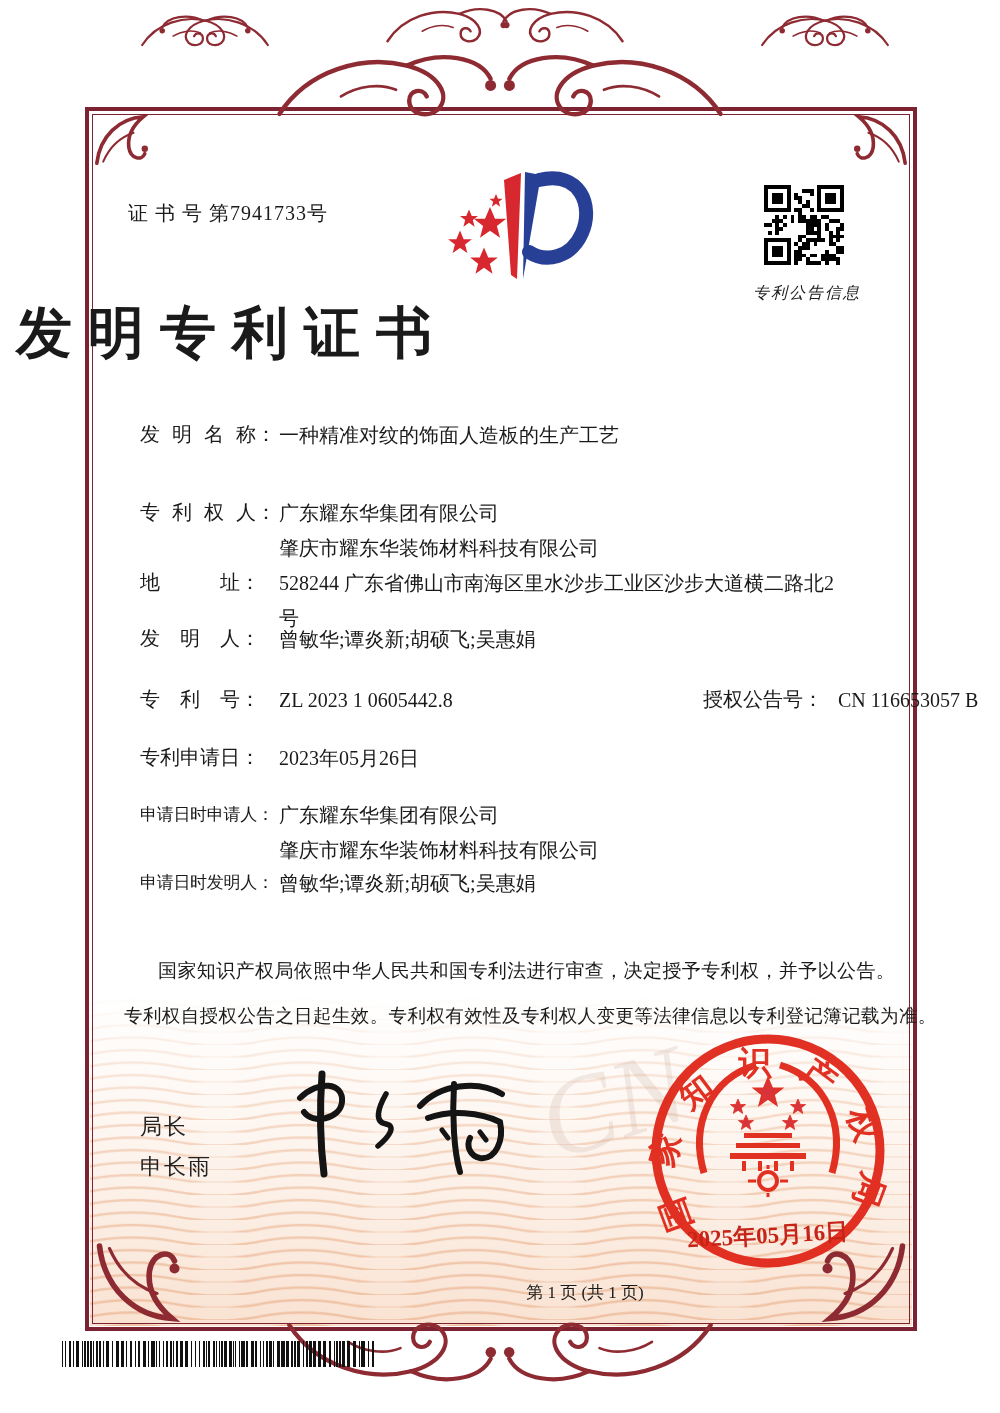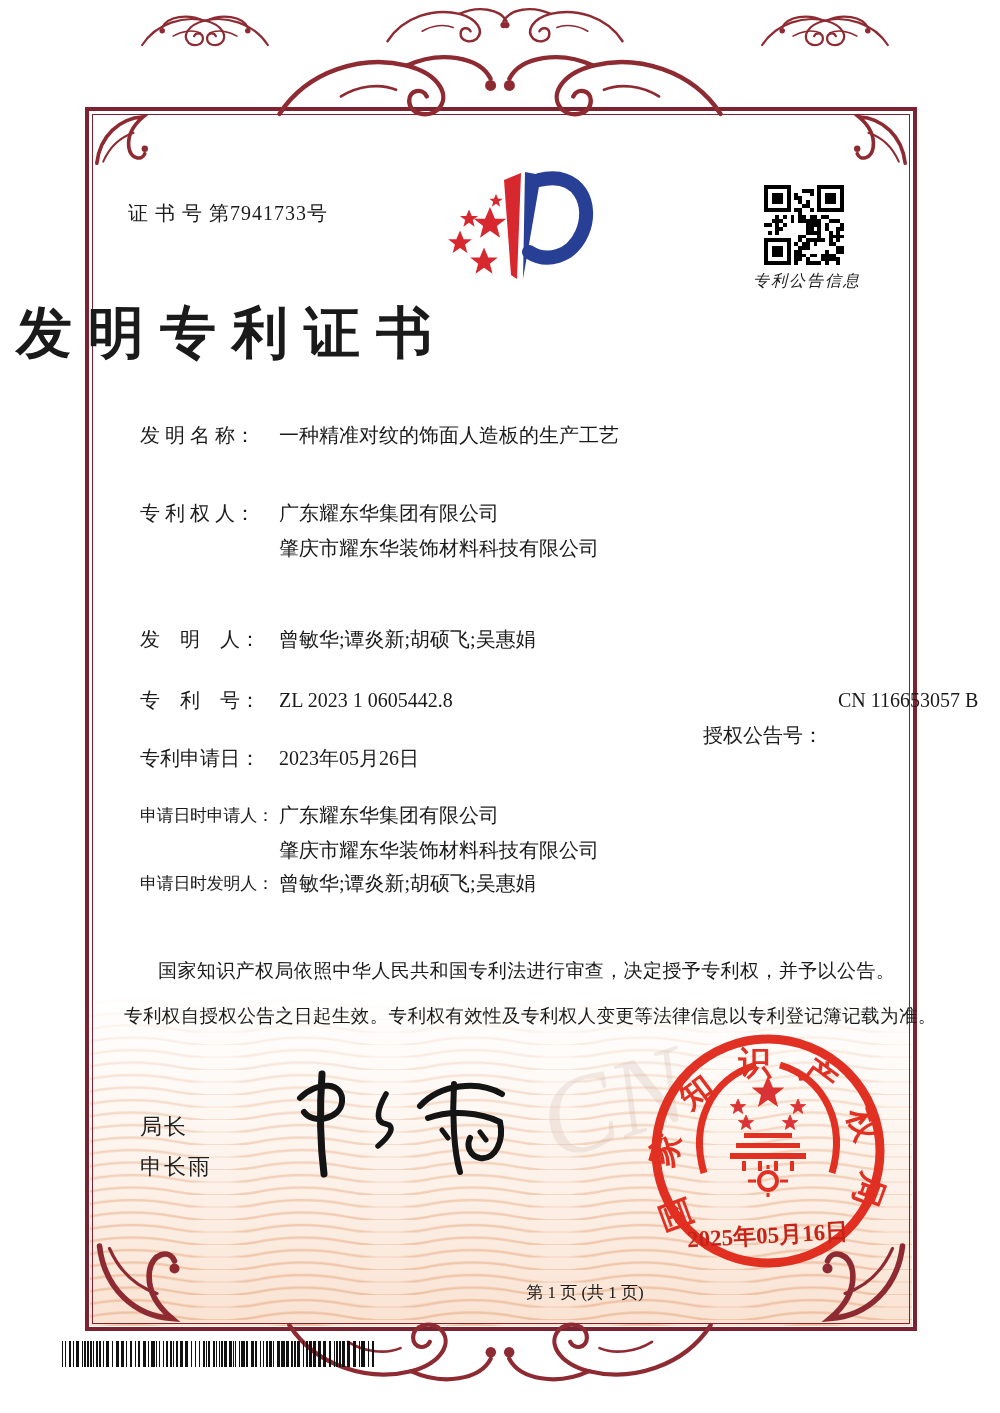--- a/index.html
+++ b/index.html
@@ -7,31 +7,31 @@
         font-family:"Liberation Serif",serif;color:#1a1a1a;}
   
   .frame{position:absolute;left:85px;top:107px;width:832px;height:1224px;
          border:4px solid #7d2230;box-sizing:border-box;}
   .frame::after{content:"";position:absolute;inset:3px;border:1.5px solid #7d2230;}
   
   .deco{position:absolute;left:0;top:0;pointer-events:none;}
   
   .certno{position:absolute;left:128px;top:176px;font-size:20px;letter-spacing:1px;margin-top:24px;}
   .qrwrap{position:absolute;left:764px;top:185px;width:80px;height:80px;}
-  .qrlabel{position:absolute;left:742px;top:271px;width:130px;text-align:center;
+  .qrlabel{position:absolute;left:742px;top:283px;width:130px;text-align:center;
            font-size:16px;letter-spacing:2px;font-style:italic;}
   .title{position:absolute;left:0;top:296px;width:100%;text-align:left;
          font-size:56px;font-weight:700;letter-spacing:16px;text-indent:16px;}
   .row{position:absolute;left:140px;font-size:20px;line-height:35px;}
-  .lbl{display:inline-block;width:132px;white-space:pre;vertical-align:top;}
+  .lbl{display:inline-block;width:132px;white-space:pre;vertical-align:top;font-family:Liberation Mono, monospace;}
   .lbl.small{font-size:17px;letter-spacing:-0.3px;}
   .val{display:inline-block;vertical-align:top;margin-left:7px;}
   .val.wrap{width:566px;}
   .pairR{position:absolute;left:563px;top:0;white-space:nowrap;}
-  .pairR .lbl{width:128px;margin-top:35px;}
+  .pairR .lbl{width:128px;}
   .body-line{position:absolute;font-size:19px;white-space:nowrap;letter-spacing:0.4px;}
   .signer{position:absolute;left:140px;font-size:22px;font-family:Liberation Sans, sans-serif;
           color:#222;letter-spacing:2px;}
   .footer{position:absolute;left:85px;top:1281px;width:1000px;text-align:center;font-size:17px;}
   .watermark{position:absolute;left:540px;top:1040px;font-size:110px;font-style:italic;
              color:rgba(190,158,145,0.20);transform:rotate(-18deg);
              font-family:"Liberation Serif",serif;}
   .barcode{position:absolute;left:62px;top:1341px;}
   .seal{position:absolute;left:638px;top:1021px;opacity:0.94;}
   .sig{position:absolute;left:282px;top:1068px;}
@@ -279,20 +279,23 @@
   <div class="title">发明专利证书</div>
 
   <div class="row" style="top:418px">
     <span class="lbl">发 明 名 称：</span><span class="val">一种精准对纹的饰面人造板的生产工艺</span>
   </div>
 
   <div class="row" style="top:496px">
     <span class="lbl">专 利 权 人：</span><span class="val"><div>广东耀东华集团有限公司</div><div>肇庆市耀东华装饰材料科技有限公司</div></span>
   </div>
 
+  <div class="row" style="top:566px">
+    <span class="lbl">地　　　址：</span><span class="val wrap">528244 广东省佛山市南海区里水沙步工业区沙步大道横二路北2号</span>
+  </div>
 
   <div class="row" style="top:622px">
     <span class="lbl">发　明　人：</span><span class="val">曾敏华;谭炎新;胡硕飞;吴惠娟</span>
   </div>
 
   <div class="row" style="top:683px;width:780px">
     <span class="lbl">专　利　号：</span><span class="val">ZL 2023 1 0605442.8</span>
     <span class="pairR"><span class="lbl">授权公告号：</span><span class="val">CN 116653057 B</span></span>
   </div>
 

